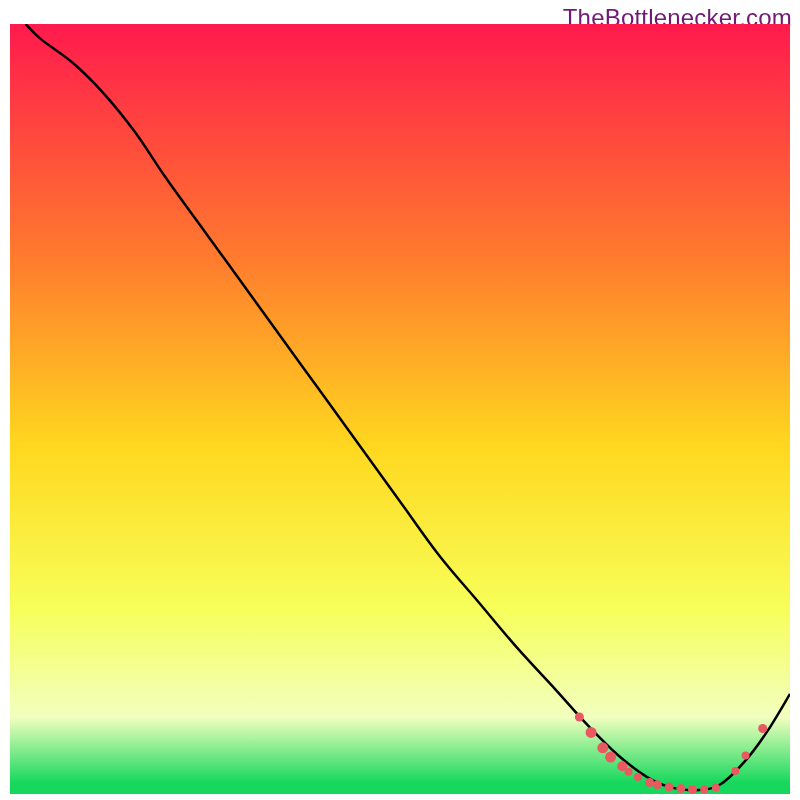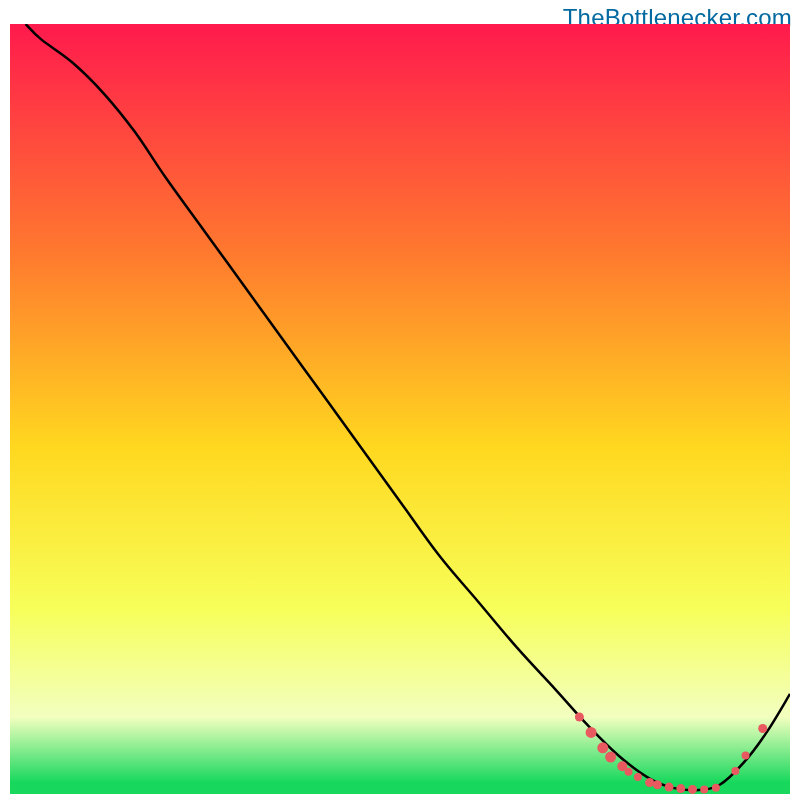--- a/index.html
+++ b/index.html
@@ -14,21 +14,21 @@
   .stage {
     position: relative;
     width: 800px;
     height: 800px;
   }
   .watermark {
     position: absolute;
     top: 4px;
     right: 8px;
     font-size: 24px;
-    color: #0369a1;
+    color: #701a75;
     font-weight: 500;
     user-select: none;
     letter-spacing: 0.2px;
   }
   .plot {
     position: absolute;
     left: 10px;
     top: 24px;
     width: 780px;
     height: 770px;

